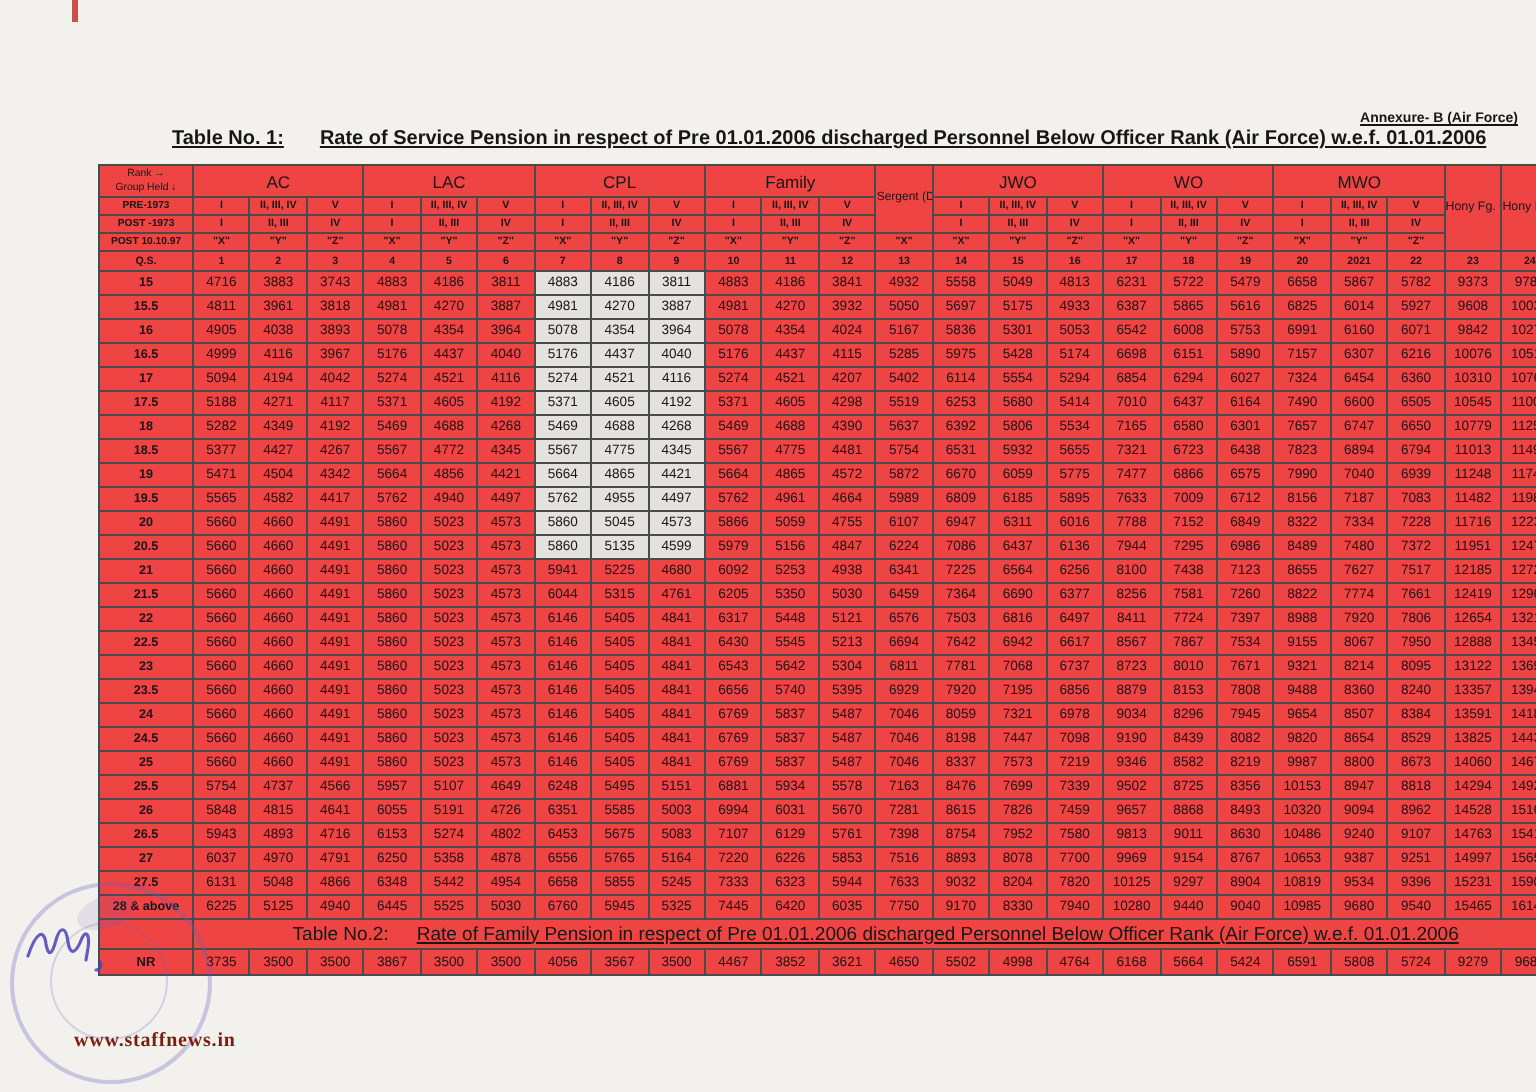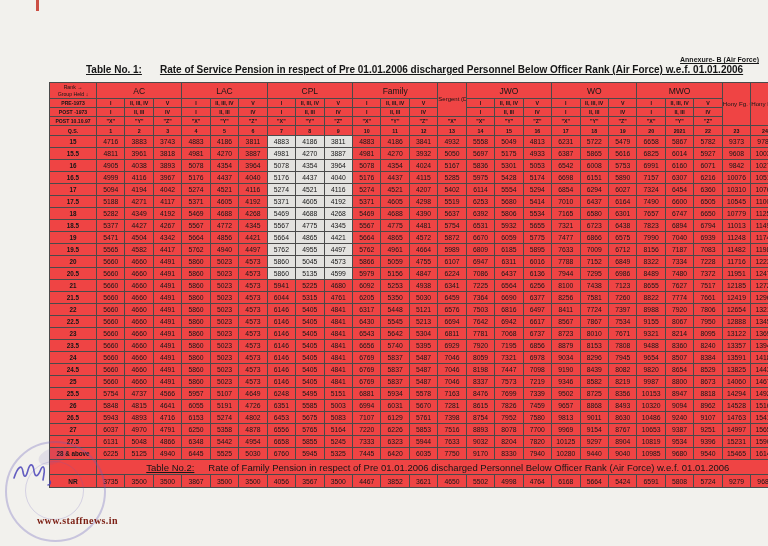--- a/index.html
+++ b/index.html
@@ -27,22 +27,22 @@
   th.hony{font-size:6.2px;font-weight:bold;line-height:1.15;white-space:normal;}
   tr.subrow td{font-size:5.3px;font-weight:bold;height:8px;}
   tr.subrow td.rlabel{font-size:5.1px;}
   tr.qsrow td{font-size:5.3px;font-weight:bold;height:9px;}
   tr.datarow td{font-size:6.8px;height:11px;}
   tr.datarow td.rlabel{font-size:6.3px;font-weight:bold;}
   td.rlabel{font-weight:bold;}
   td.tint{background:#e3e2df;}
   tr.t2row td{height:14px;}
   td.t2cell{text-align:left;padding-left:48px;font-size:9.5px;font-weight:bold;white-space:nowrap;}
-  td.t2cell .t2label{text-decoration:underline;margin-right:14px;text-align:right;}
-  td.t2cell .t2text{}
+  td.t2cell .t2label{margin-right:14px;text-align:right;}
+  td.t2cell .t2text{text-decoration:underline;}
   tr.nrrow td{font-size:6.8px;height:12px;}
   tr.nrrow td.rlabel{font-size:6.5px;font-weight:bold;}
   .footer-site{
     position:absolute;left:37px;top:515px;
     font-family:"Liberation Serif", serif;font-weight:bold;
     font-size:10px;color:#7b1d12;letter-spacing:.4px;
   }
   .stamp-outer{position:absolute;left:5px;top:441px;width:97px;height:97px;border-radius:50%;
     border:2px solid rgba(104,92,185,.30);}
   .stamp-inner{position:absolute;left:25px;top:461px;width:57px;height:57px;border-radius:50%;

